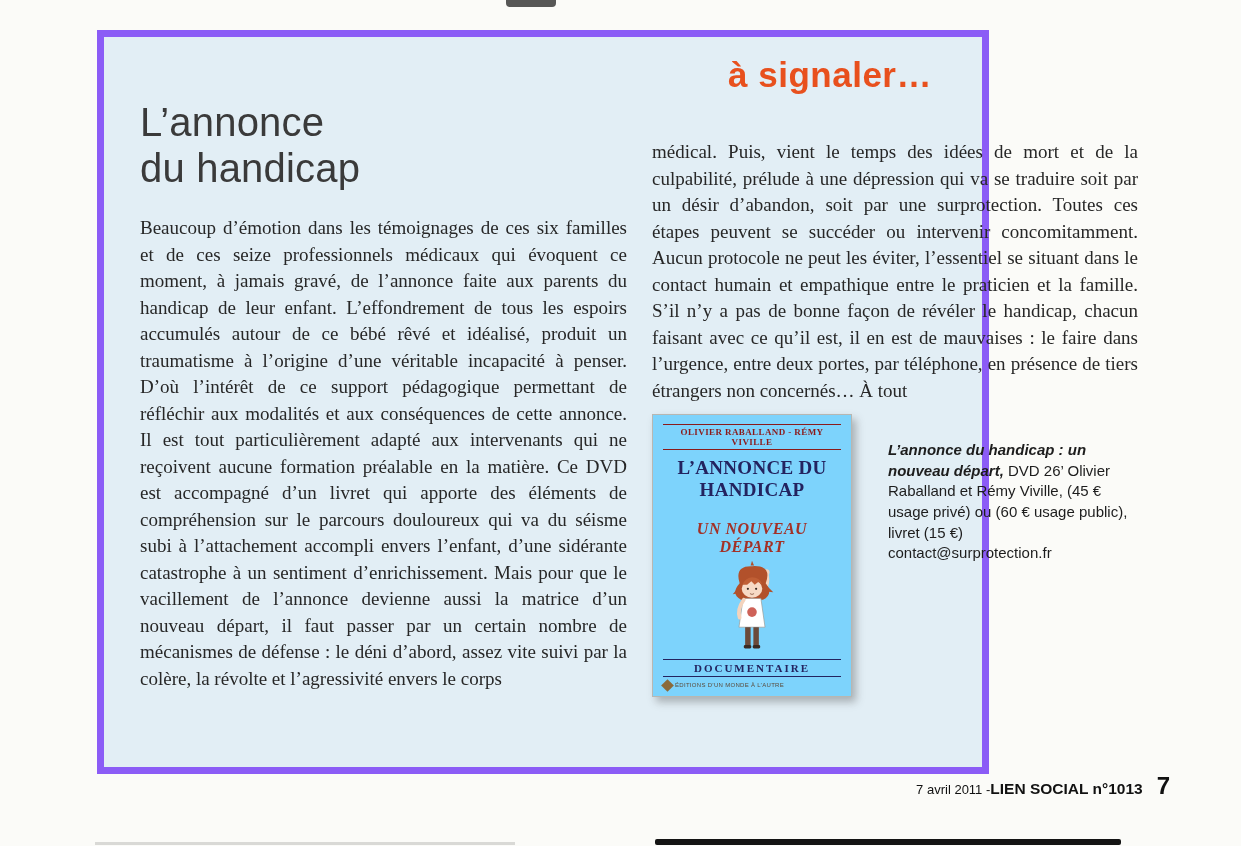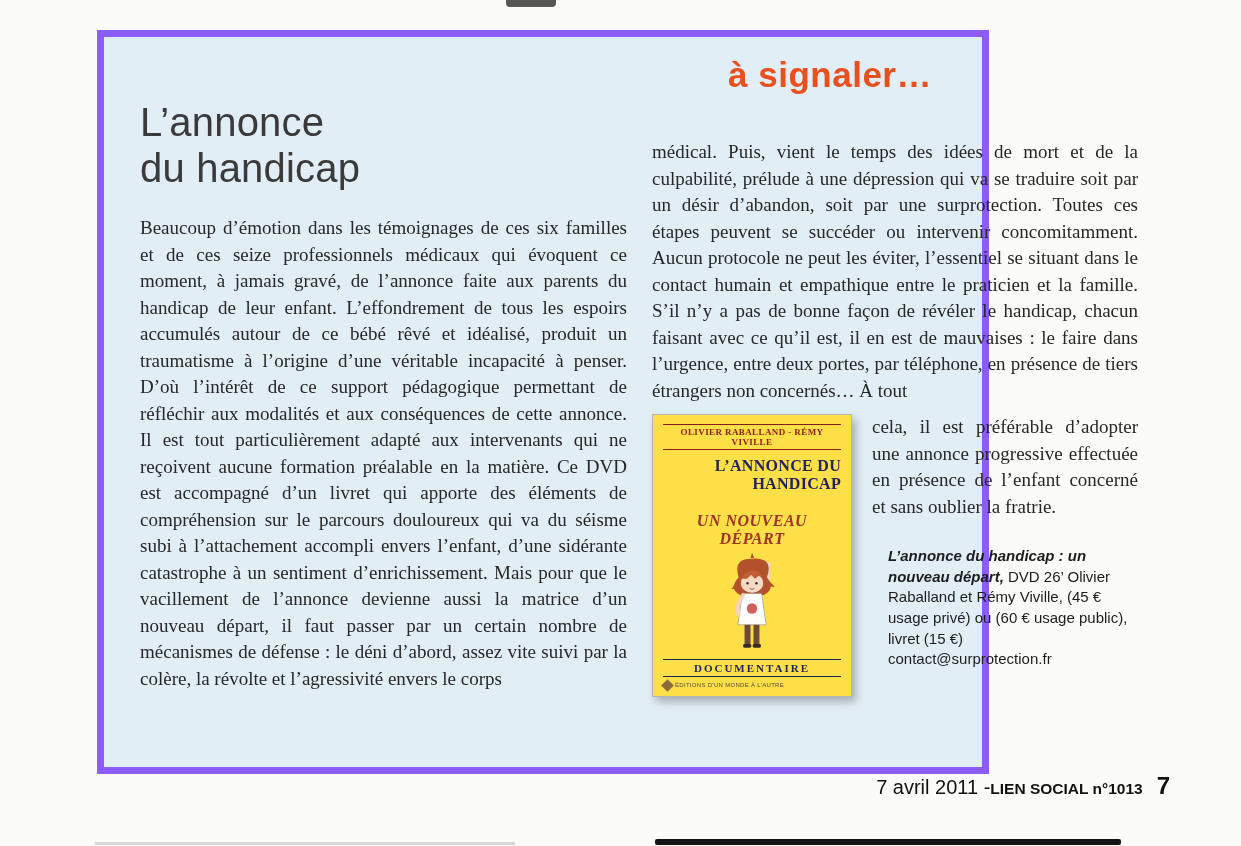--- a/index.html
+++ b/index.html
@@ -50,45 +50,45 @@
   .left-col .body-text { margin-top:24px; }
 
   .right-col { position:absolute; left:548px; top:102px; width:486px; }
 
   .media-row { display:flex; margin-top:10px; }
 
   
   .dvd-wrap { width:207px; flex:0 0 auto; }
   .dvd-cover {
     width:200px; height:283px;
-    background:#fde047;
+    background:#7dd3fc;
     border:1px solid #b7b7b2;
     box-shadow:4px 5px 8px rgba(60,60,60,.35);
     padding:9px 10px 6px 10px;
     display:flex; flex-direction:column; align-items:center;
     font-family:"Liberation Serif", serif;
   }
   .dvd-authors {
     width:100%;
     border-top:1px solid #8b1a1a;
     border-bottom:1px solid #8b1a1a;
     padding:2px 0;
     text-align:center;
     font-size:9px;
     letter-spacing:.4px;
     font-weight:bold;
     color:#8b1a1a;
   }
   .dvd-title {
     margin-top:7px;
-    font-size:16px;
+    font-size:19px;
     font-weight:bold;
     letter-spacing:.3px;
     color:#23235f;
-    text-align:right;
+    text-align:center;
   }
   .dvd-subtitle {
     margin-top:19px;
     font-size:16px;
     font-style:italic;
     font-weight:bold;
     letter-spacing:.5px;
     color:#a33127;
     text-align:center;
   }
@@ -129,21 +129,21 @@
   }
   .caption .lead { font-weight:bold; font-style:italic; }
   .caption .cap-line { display:block; }
 
   .footer {
     position:absolute; left:0; top:772px; width:1170px;
     display:flex; justify-content:flex-end; align-items:baseline;
     font-family:"Liberation Sans", sans-serif;
     color:#111;
   }
-  .footer .f-date { font-size:20px; }
+  .footer .f-date { font-size:13px; }
   .footer .f-mag { font-size:15.5px; font-weight:bold; }
   .footer .f-page { font-size:24px; font-weight:bold; margin-left:14px; }
 </style>
 </head>
 <body>
 
 <div class="artifact-top"></div>
 <div class="artifact-bottom-light"></div>
 <div class="artifact-bottom-dark"></div>
 
@@ -196,21 +196,20 @@
           </svg>
           <div class="dvd-genre">DOCUMENTAIRE</div>
           <div class="dvd-publisher">
             <span class="pub-logo"></span>
             <span>ÉDITIONS D’UN MONDE À L’AUTRE</span>
           </div>
         </div>
       </div>
 
       <div class="beside">
-        <p class="body-text">cela, il est préférable d’adopter une annonce progressive effectuée en présence de l’enfant concerné et sans oublier la fratrie.</p>
         <div class="caption">
           <span class="lead">L’annonce du handicap : un nouveau départ,</span><span> DVD 26’ Olivier Raballand et Rémy Viville, (45 € usage privé) ou (60 € usage public), livret (15 €)</span>
           <span class="cap-line">contact@surprotection.fr</span>
         </div>
       </div>
 
     </div>
   </div>
 
 </div>

